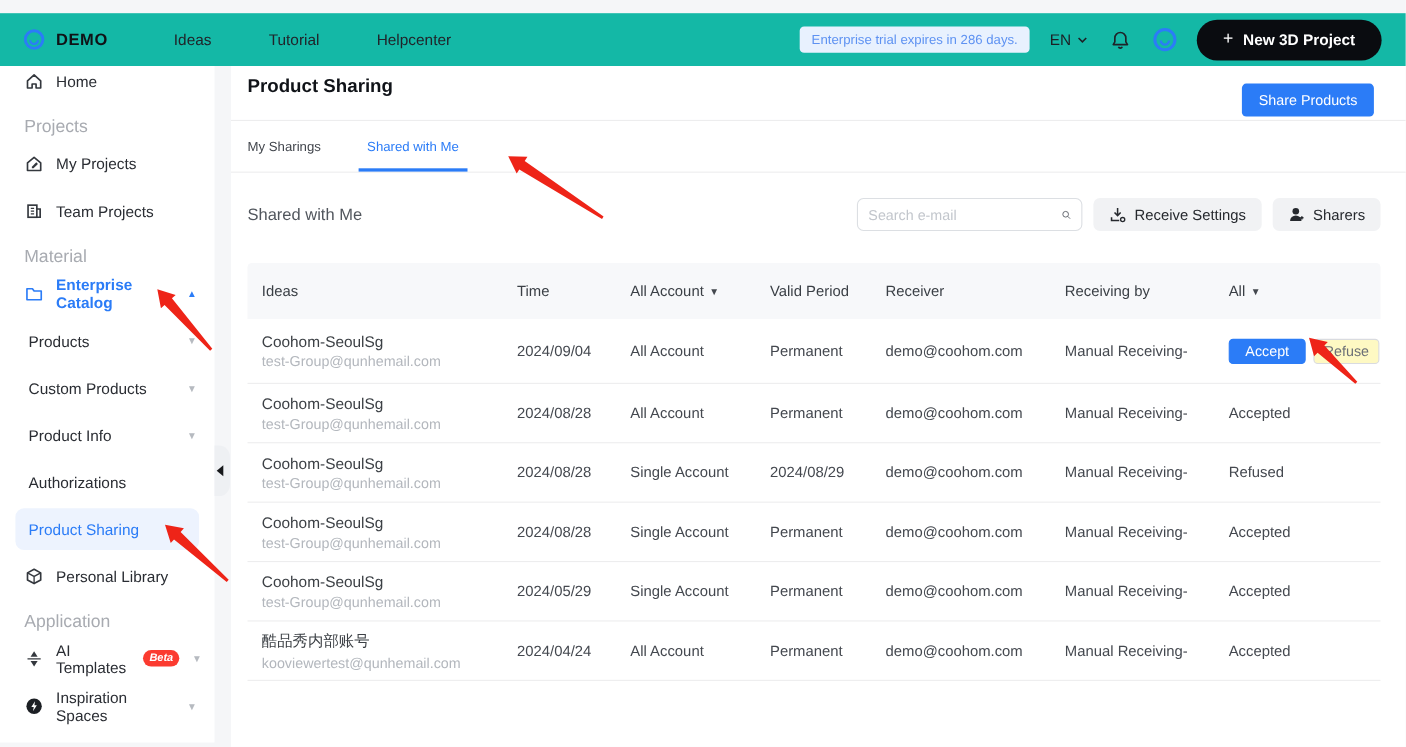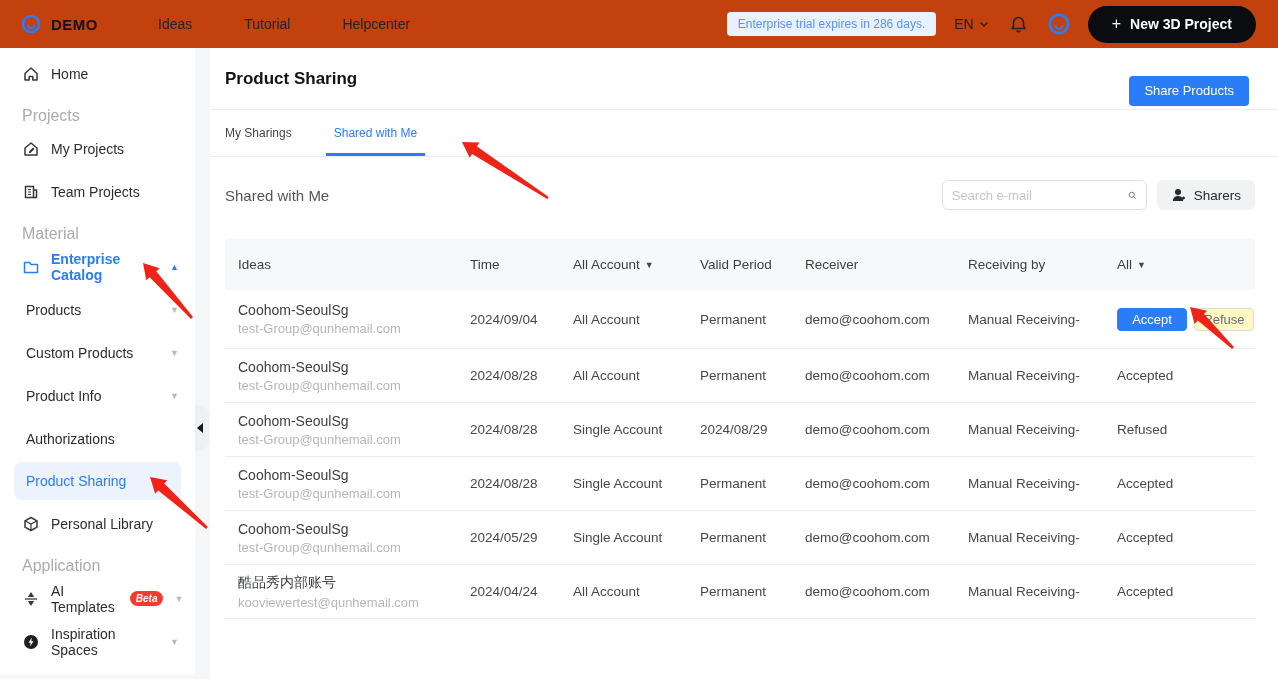--- a/index.html
+++ b/index.html
@@ -4,22 +4,22 @@
 <style>
   * { margin:0; padding:0; box-sizing:border-box; }
   html,body { width:1278px; height:679px; }
   body {
     position:relative; overflow:hidden;
     background:#f5f6f8;
     font-family:"Liberation Sans", sans-serif;
     color:#24272c;
   }
   
-  .topbar { position:absolute; top:0; left:0; width:1278px; height:48px;
-    display:flex; align-items:center; background:#c2410c; z-index:10; }
+  .topbar { position:absolute; top:12px; left:0; width:1278px; height:48px;
+    display:flex; align-items:center; background:#14b8a6; z-index:10; }
   .brand { display:flex; align-items:center; gap:9px; padding-left:20px; width:120px; }
   .brand-name { font-size:15px; font-weight:bold; letter-spacing:.5px; color:#101216; }
   .top-nav { display:flex; gap:52px; margin-left:38px; }
   .top-nav .nav-link { font-size:14px; color:#21242a; cursor:pointer; }
   .top-right { margin-left:auto; display:flex; align-items:center; padding-right:22px; gap:18px; }
   .trial-badge { background:#e8f1fe; color:#5e92f2; font-size:12px; padding:5px 11px; border-radius:4px; }
   .lang { display:flex; align-items:center; gap:4px; font-size:14px; color:#1d2025; cursor:pointer; }
   .icon-btn { width:22px; height:22px; display:flex; align-items:center; justify-content:center; cursor:pointer; }
   .new-project-btn { background:#0a0c10; color:#fff; height:37px; border-radius:19px;
     display:flex; align-items:center; gap:9px; padding:0 24px; font-size:14px; font-weight:bold;
@@ -248,20 +248,28 @@
     <div class="toolbar-right">
       <div class="search-box">
         <input type="text" placeholder="Search e-mail" style="">
         <svg class="glyph" width="15" height="15" viewBox="0 0 15 15">
             <circle cx="6.3" cy="6.3" r="4.3" fill="none" stroke="#5b6067" stroke-width="1.4"></circle>
             <path d="M9.6 9.6 L13 13" stroke="#5b6067" stroke-width="1.4"></path>
           </svg>
       </div>
       <button class="tool-btn">
         <svg class="glyph" width="16" height="16" viewBox="0 0 16 16">
+            <path d="M8 2 v7 M5.2 6.2 L8 9 l2.8-2.8" fill="none" stroke="#26292e" stroke-width="1.4"></path>
+            <path d="M2.5 10.5 v3 h7" fill="none" stroke="#26292e" stroke-width="1.4"></path>
+            <circle cx="12.6" cy="12.6" r="1.9" fill="none" stroke="#26292e" stroke-width="1.2"></circle>
+          </svg>
+        <span>Receive Settings</span>
+      </button>
+      <button class="tool-btn">
+        <svg class="glyph" width="16" height="16" viewBox="0 0 16 16">
             <circle cx="7" cy="5" r="3" fill="#26292e"></circle>
             <path d="M1.8 14 a5.2 5.2 0 0 1 10.4 0 z" fill="#26292e"></path>
             <path d="M12.5 9.5 v3 M11 11 h3" stroke="#26292e" stroke-width="1.3"></path>
           </svg>
         <span>Sharers</span>
       </button>
     </div>
   </div>
   <div class="table">
     <div class="tr thead">

